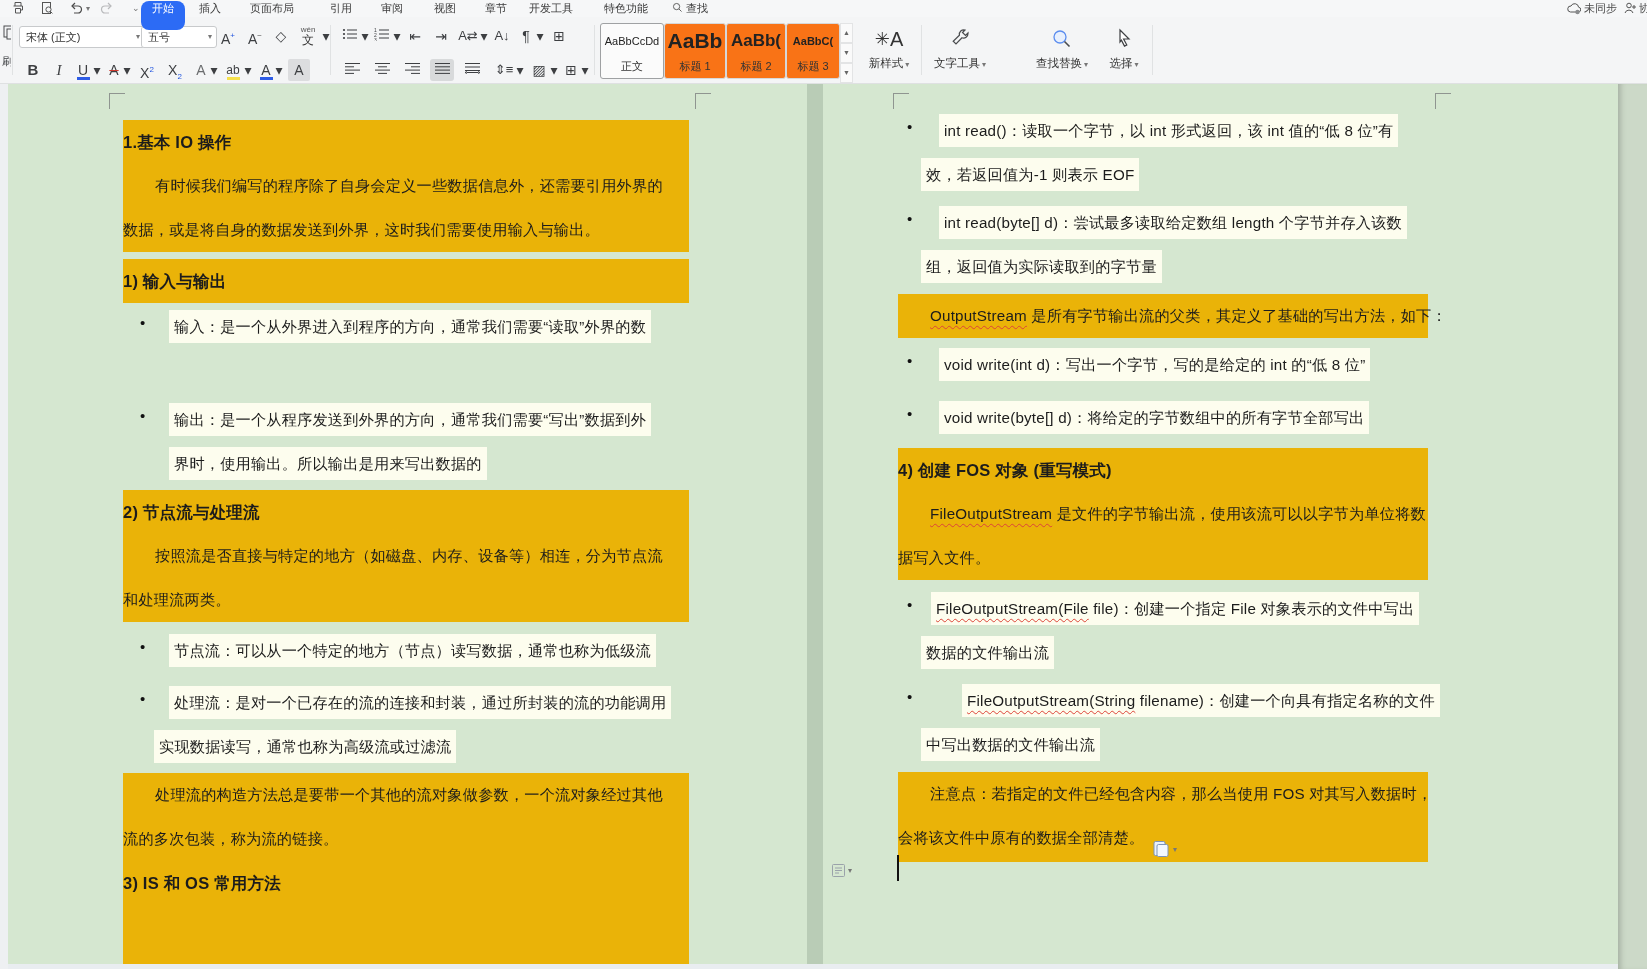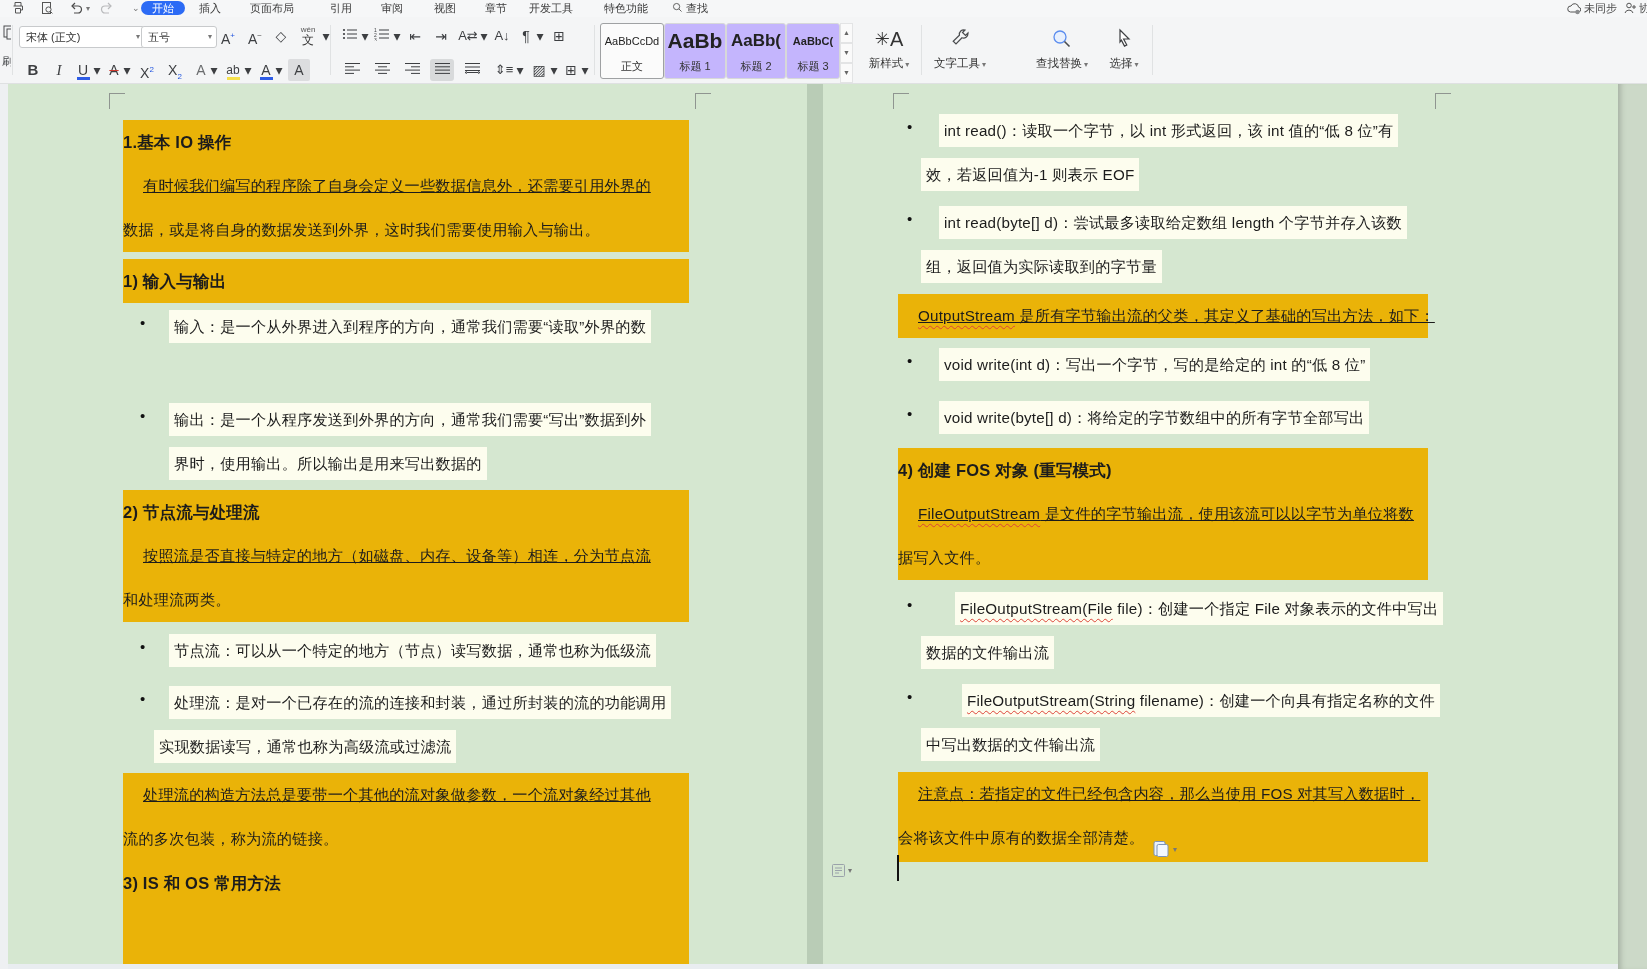--- a/index.html
+++ b/index.html
@@ -4,21 +4,21 @@
 <style>
   html,body{margin:0;padding:0;}
   body{width:1647px;height:969px;position:relative;overflow:hidden;
        font-family:"Liberation Sans","DejaVu Sans",sans-serif;
        background:#b9ccb6;color:#222;}
 
   
   #menubar{position:absolute;left:0;top:0;width:1647px;height:17px;background:#f6f7f8;z-index:30;}
   #menubar svg{display:block;}
   .mb-btn{position:absolute;top:1px;height:15px;cursor:default;}
-  .tab{position:absolute;top:1px;height:14px;line-height:15px;font-size:11px;color:#3c3c3c;white-space:nowrap;}
+  .tab{position:absolute;top:1px;height:29px;line-height:15px;font-size:11px;color:#3c3c3c;white-space:nowrap;}
   .tab.active{background:#2c6bf5;color:#fff;border-radius:8px;padding:0 11px;}
   .mb-find{position:absolute;top:1px;height:15px;line-height:15px;font-size:11px;color:#3c3c3c;white-space:nowrap;}
   .mb-right{position:absolute;top:1px;height:15px;line-height:15px;font-size:11px;color:#4a4a4a;white-space:nowrap;}
   .dd{font-size:8px;color:#777;margin-left:2px;}
 
   
   #ribbon{position:absolute;left:0;top:17px;width:1647px;height:66px;background:#f4f5f6;
           border-bottom:1px solid #dfe1e2;z-index:20;}
   .rdiv{position:absolute;top:8px;width:1px;height:50px;background:#e0e2e3;}
   .rsel{position:absolute;top:9px;height:20px;background:#fff;border:1px solid #c8cacc;border-radius:3px;
@@ -26,21 +26,21 @@
   .rsel .dd{position:absolute;right:4px;top:0;}
   .ric{position:absolute;font-size:14px;color:#3d3f42;text-align:center;line-height:22px;height:22px;}
   .r1{top:8px;}  .r2{top:42px;}
   .ric sup,.ric sub{font-size:8px;color:#2457e0;}
   .ric.bold{font-weight:bold;font-size:15px;}
   .ric.ital{font-style:italic;font-family:"Liberation Serif",serif;font-size:15px;}
   .bar{display:block;height:3px;margin:-4px auto 0 auto;width:13px;}
   .strike{text-decoration:line-through;text-decoration-color:#cf3a30;}
   .active-btn{background:#d8dadb;border-radius:3px;}
   .alico{display:inline-block;}
-  .stylebox{position:absolute;top:6px;height:54px;background:#c4b5fd;border:1px solid #d7d8d9;border-radius:3px;
+  .stylebox{position:absolute;top:6px;height:54px;background:#f97316;border:1px solid #d7d8d9;border-radius:3px;
             text-align:center;overflow:hidden;}
   .stylebox.sel{border:1px solid #9fa1a3;background:#fbfbfb;}
   .sb-prev{height:34px;display:flex;align-items:center;justify-content:center;color:#222;white-space:nowrap;}
   .sb-name{font-size:11px;color:#333;line-height:16px;}
   .sgscroll{position:absolute;top:6px;width:13px;height:54px;}
   .sgscroll div{height:18px;font-size:7px;color:#666;text-align:center;line-height:18px;border:1px solid #e3e4e5;background:#fafafa;}
   .bigbtn{position:absolute;top:6px;text-align:center;color:#333;}
   .bb-ico{height:32px;display:flex;align-items:center;justify-content:center;}
   .bb-label{font-size:11.5px;line-height:16px;white-space:nowrap;font-family:Liberation Serif, serif;}
   .fp-cut{position:absolute;left:0;top:0;width:11px;height:66px;overflow:hidden;color:#3d3f42;}
@@ -52,21 +52,21 @@
   #page-left{left:8px;width:799px;}
   #page-right{left:823px;width:795px;}
   #bottom-strip{position:absolute;left:8px;top:881px;width:1610px;height:5px;background:#e9edf0;}
   #right-canvas{position:absolute;left:1618px;top:0;width:29px;height:886px;background:#ccd9c8;
                 box-shadow:inset 6px 0 6px -4px rgba(0,0,0,.22);}
   .mark{position:absolute;width:15px;height:15px;border-left:1px solid #8f9590;border-top:1px solid #8f9590;}
 
   .blk{position:absolute;background:#eab308;}
   .line{height:44px;line-height:44px;font-size:15.2px;letter-spacing:.2px;color:#1c1c1c;white-space:nowrap;}
   .line.h{font-weight:bold;font-size:16.5px;}
-  .indent{padding-left:20px;text-decoration:underline;}
+  .indent{padding-left:32px;}
   .bullet-blk{position:absolute;background:transparent;}
   .bullet-blk .line{background:transparent;}
   .hl{display:inline-block;background:#fdfdee;line-height:33px;margin-top:5px;padding:0 5px;}
   .dot{position:absolute;font-size:15px;color:#111;}
   .sq{text-decoration:underline;text-decoration-style:wavy;text-decoration-color:#dd4438;
       text-decoration-thickness:1px;text-underline-offset:4px;}
 
   .caret{position:absolute;width:1.6px;height:26px;background:#111;animation:blink 1s steps(1) infinite;}
   @keyframes blink{50%{opacity:0;}}
   .floatbtn{position:absolute;color:#667;}
@@ -379,21 +379,21 @@
     </div>
 
     <div class="blk" style="left:75px;top:365px;width:530px">
       <div class="line h">4) 创建 FOS 对象 (重写模式)</div>
       <div class="line indent"><span class="sq">FileOutputStream</span><span> 是文件的字节输出流，使用该流可以以字节为单位将数</span></div>
       <div class="line">据写入文件。</div>
     </div>
 
     <div class="bullet-blk" style="left:75px;top:504px;width:554px">
       <span class="dot" style="left:9px;top:9px">•</span>
-      <div class="line"><span class="hl" style="margin-left:57px"><span class="sq">FileOutputStream(File</span><span> file)：创建一个指定 File 对象表示的文件中写出</span></span></div>
+      <div class="line"><span class="hl" style="margin-left:33px"><span class="sq">FileOutputStream(File</span><span> file)：创建一个指定 File 对象表示的文件中写出</span></span></div>
       <div class="line"><span class="hl" style="margin-left:23px">数据的文件输出流</span></div>
     </div>
 
     <div class="bullet-blk" style="left:75px;top:596px;width:554px">
       <span class="dot" style="left:9px;top:9px">•</span>
       <div class="line"><span class="hl" style="margin-left:64px"><span class="sq">FileOutputStream(String</span><span> filename)：创建一个向具有指定名称的文件</span></span></div>
       <div class="line"><span class="hl" style="margin-left:23px">中写出数据的文件输出流</span></div>
     </div>
 
     <div class="blk" style="left:75px;top:689px;width:530px;height:90px">

